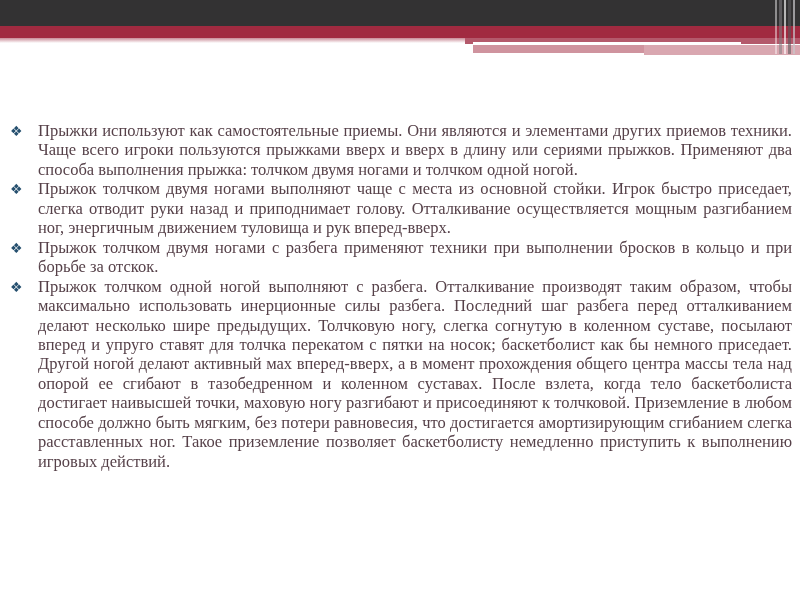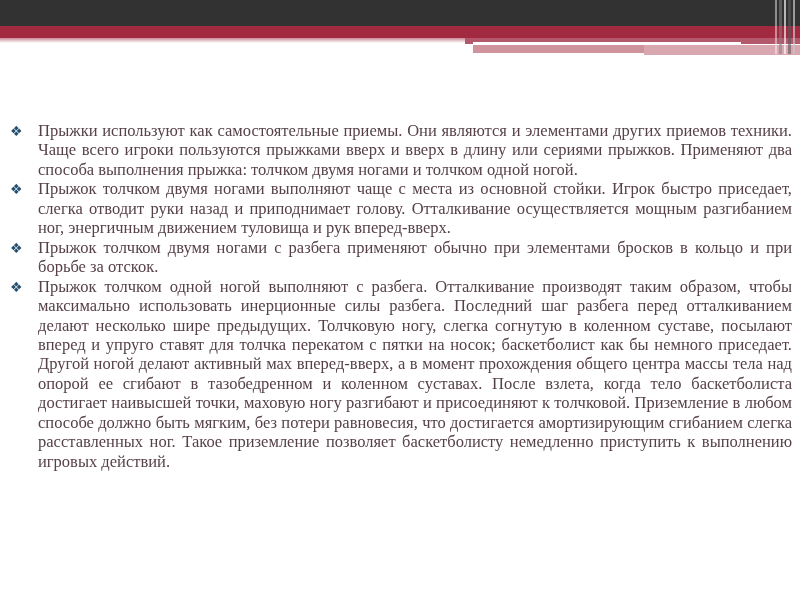--- a/index.html
+++ b/index.html
@@ -86,21 +86,21 @@
       <li>
         <span class="diamond">❖</span>
         <span>Прыжки используют как самостоятельные приемы. Они являются и элементами других приемов техники. Чаще всего игроки пользуются прыжками вверх и вверх в длину или сериями прыжков. Применяют два способа выполнения прыжка: толчком двумя ногами и толчком одной ногой.</span>
       </li>
       <li>
         <span class="diamond">❖</span>
         <span>Прыжок толчком двумя ногами выполняют чаще с места из основной стойки. Игрок быстро приседает, слегка отводит руки назад и приподнимает голову. Отталкивание осуществляется мощным разгибанием ног, энергичным движением туловища и рук вперед-вверх.</span>
       </li>
       <li>
         <span class="diamond">❖</span>
-        <span>Прыжок толчком двумя ногами с разбега применяют обычно при элементами бросков в кольцо и при борьбе за отскок.</span>
+        <span>Прыжок толчком двумя ногами с разбега применяют техники при выполнении бросков в кольцо и при борьбе за отскок.</span>
       </li>
       <li>
         <span class="diamond">❖</span>
         <span>Прыжок толчком одной ногой выполняют с разбега. Отталкивание производят таким образом, чтобы максимально использовать инерционные силы разбега. Последний шаг разбега перед отталкиванием делают несколько шире предыдущих. Толчковую ногу, слегка согнутую в коленном суставе, посылают вперед и упруго ставят для толчка перекатом с пятки на носок; баскетболист как бы немного приседает. Другой ногой делают активный мах вперед-вверх, а в момент прохождения общего центра массы тела над опорой ее сгибают в тазобедренном и коленном суставах. После взлета, когда тело баскетболиста достигает наивысшей точки, маховую ногу разгибают и присоединяют к толчковой. Приземление в любом способе должно быть мягким, без потери равновесия, что достигается амортизирующим сгибанием слегка расставленных ног. Такое приземление позволяет баскетболисту немедленно приступить к выполнению игровых действий.</span>
       </li>
     </ul>
   </div>
 
 </div>
 

